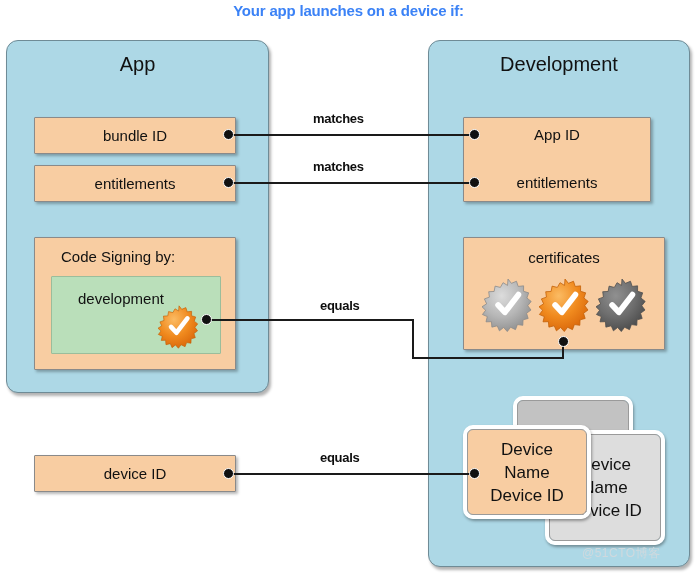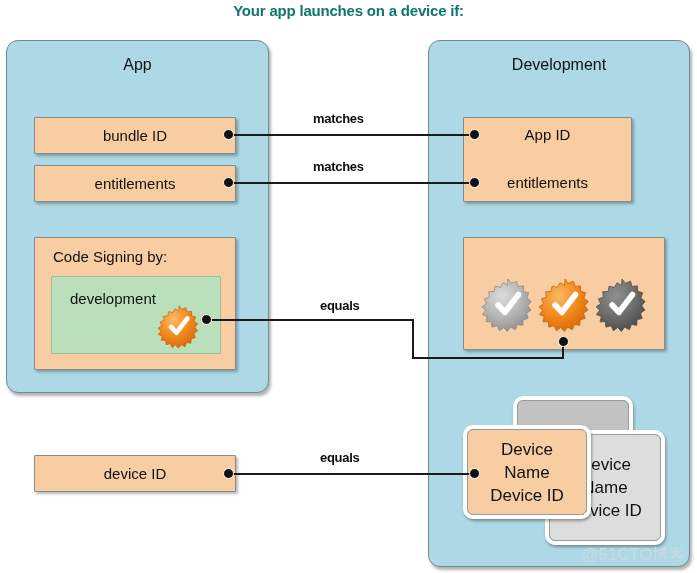--- a/index.html
+++ b/index.html
@@ -20,39 +20,39 @@
 
   
   .title {
     position: absolute;
     left: 0;
     top: 2px;
     width: 697px;
     text-align: center;
     font-size: 15px;
     font-weight: bold;
-    color: #0f766e;
+    color: #3b82f6;
     letter-spacing: -0.2px;
   }
 
   
   .panel {
     position: absolute;
     background: #ADD8E6;
     border: 1px solid #6f8b96;
     border-radius: 12px;
     box-shadow: 2px 3px 3px rgba(0,0,0,0.30);
     box-sizing: border-box;
   }
   .panel-title {
     position: absolute;
     left: 0;
     width: 100%;
     text-align: center;
-    font-size: 16px;
+    font-size: 20px;
     color: #111111;
     line-height: 21px;
   }
 
   
   .box {
     position: absolute;
     box-sizing: border-box;
     border-radius: 1px;
     border: 1px solid #8a8a8a;
@@ -68,21 +68,21 @@
     position: absolute;
     left: 0;
     width: 100%;
     text-align: center;
     font-size: 15px;
     color: #111111;
     line-height: 20px;
   }
   .label-left {
     text-align: left;
-    padding-left: 18px;
+    padding-left: 26px;
     box-sizing: border-box;
     width: 100%;
   }
 
   
   .devcard {
     position: absolute;
     box-sizing: border-box;
     border-radius: 10px;
     border: 4px solid #ffffff;
@@ -128,21 +128,21 @@
     font-size: 13px;
     font-weight: bold;
     color: #0d0d0d;
     white-space: nowrap;
     letter-spacing: -0.3px;
   }
 
   
   .watermark {
     position: absolute;
-    font-size: 16px;
+    font-size: 12px;
     color: #cfd9de;
     letter-spacing: 0.5px;
     white-space: nowrap;
   }
 
   svg { display: block; overflow: visible; }
 </style>
 </head>
 <body>
 
@@ -186,26 +186,27 @@
   </div>
 
   <div class="box peach" style="left:34px; top:455px; width:202px; height:37px;">
     <div class="box-label" style="top:8px;">device ID</div>
   </div>
 
   <div class="panel" style="left:428px; top:40px; width:262px; height:527px;">
     <div class="panel-title" style="top:13px;">Development</div>
   </div>
 
-  <div class="box peach" style="left:463px; top:117px; width:169px; height:85px;padding-left:12px;">
+  <div class="box peach" style="left:463px; top:117px; width:188px; height:85px;padding-left:12px;">
     <div class="box-label" style="top:7px;">App ID</div>
     <div class="box-label" style="top:55px;">entitlements</div>
   </div>
 
   <div class="box peach" style="left:463px; top:237px; width:202px; height:113px;">
+    <div class="box-label" style="top:10px;">certificates</div>
 
     <div style="position:absolute; left:18px; top:40px; width:52px; height:52px;">
       <svg width="52" height="52" viewBox="0 0 100 100">
         <defs>
           <radialGradient id="gLg" cx="40%" cy="32%" r="72%">
             <stop offset="0%" stop-color="#DCDCDC"></stop>
             <stop offset="55%" stop-color="#B7B7B7"></stop>
             <stop offset="100%" stop-color="#8F8F8F"></stop>
           </radialGradient>
         </defs>

